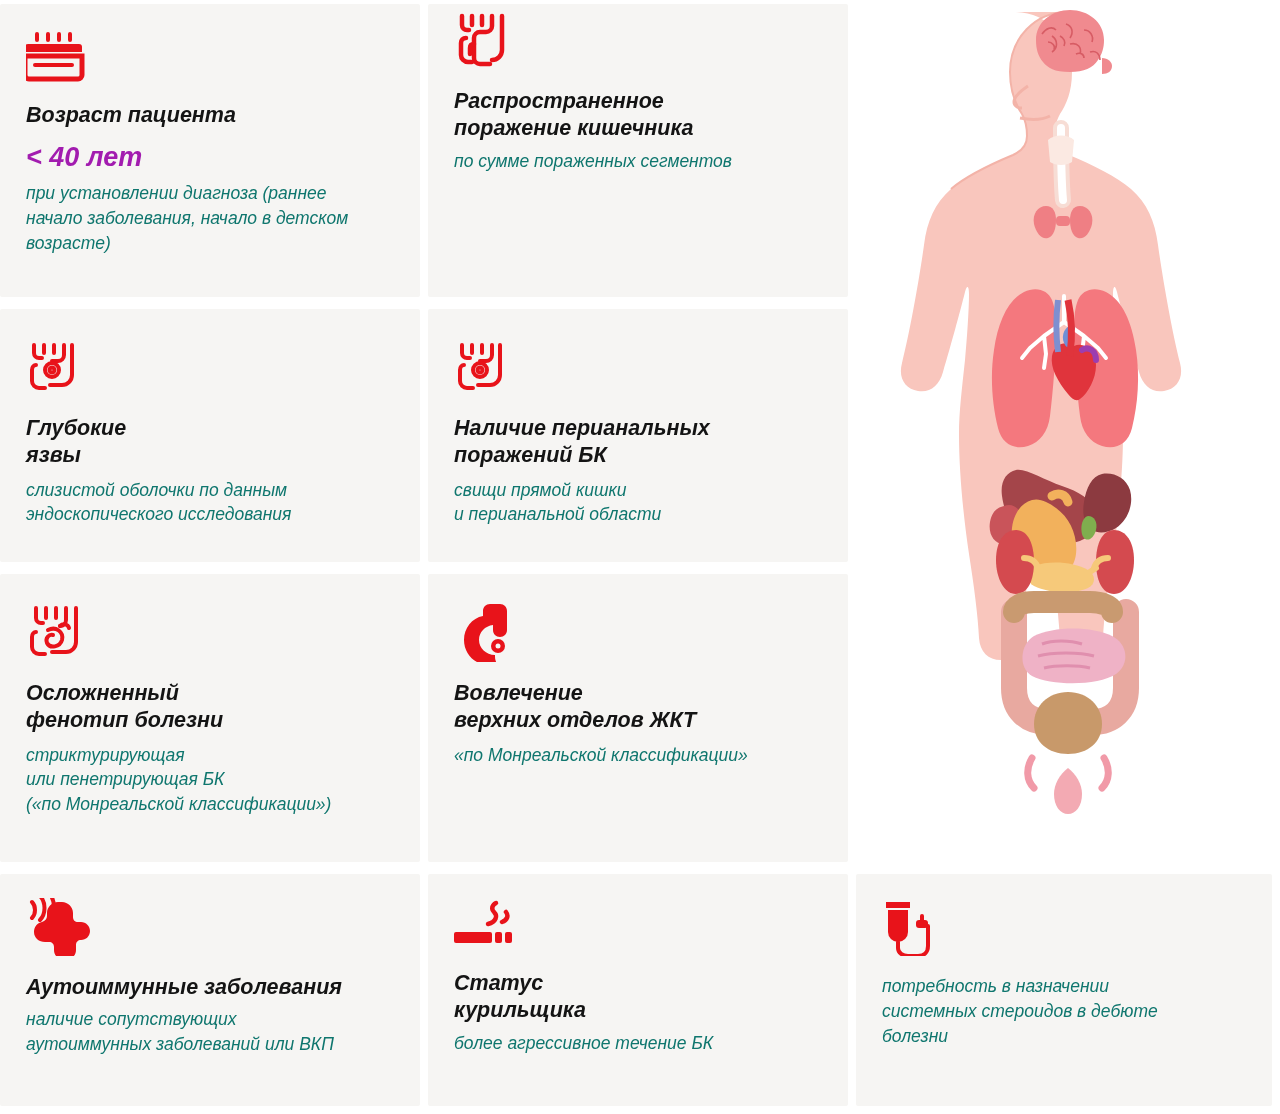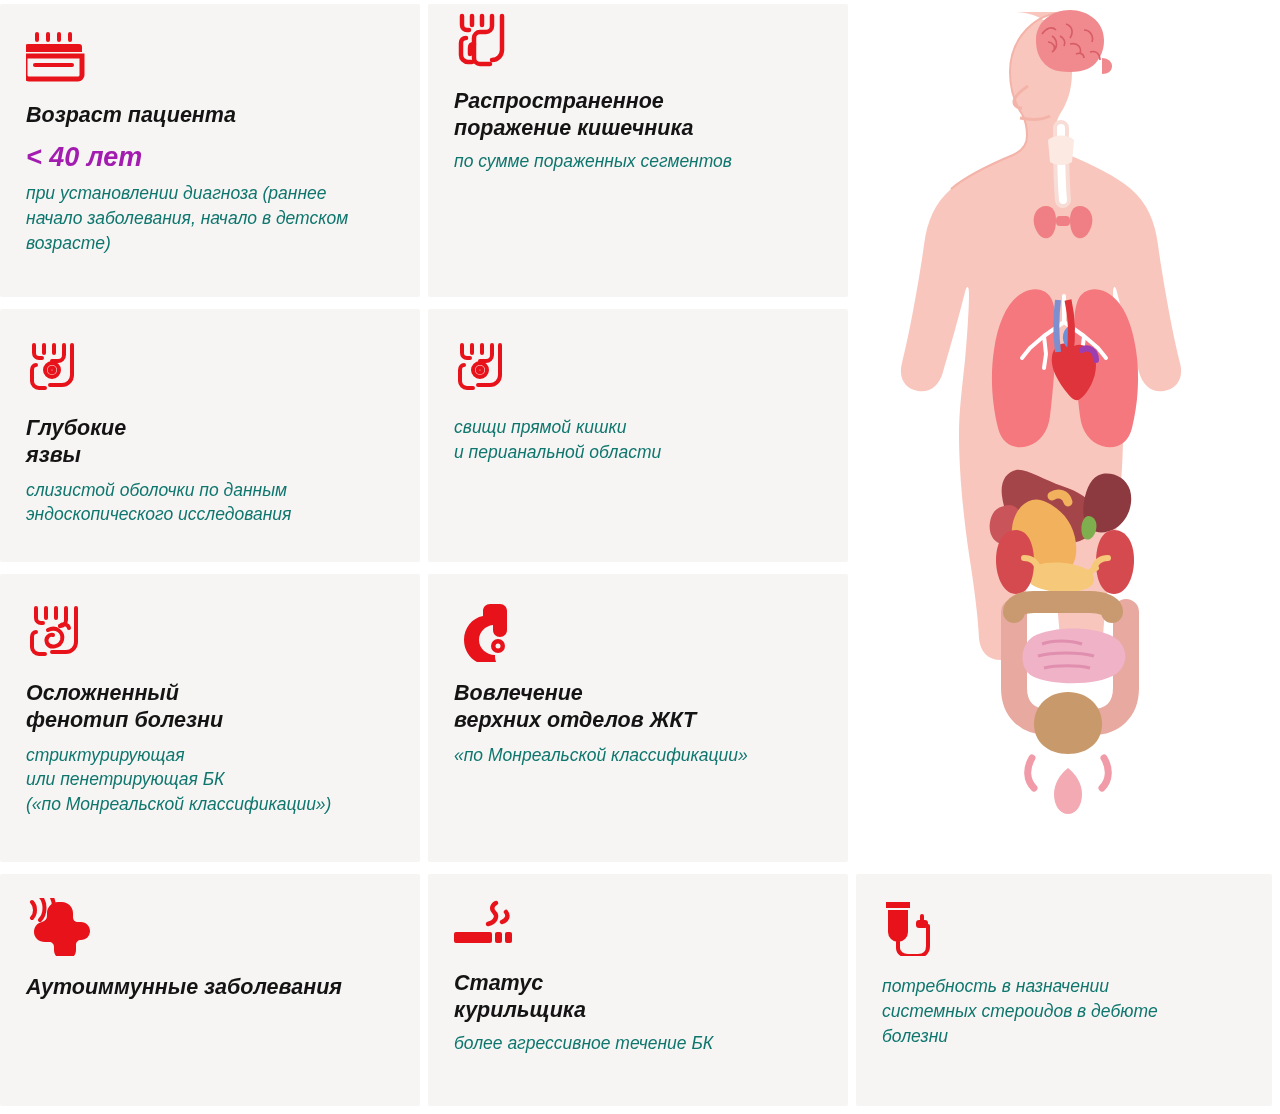--- a/index.html
+++ b/index.html
@@ -265,20 +265,22 @@
             <path d="M18 10v8"></path>
             <path d="M28 10v8"></path>
             <path d="M38 10v10a6 6 0 0 1-6 6h-6"></path>
             <path d="M46 10v30a10 10 0 0 1-10 10H24"></path>
             <path d="M10 30c-2 0-4 2-4 5v11a7 7 0 0 0 7 7h6"></path>
             <circle cx="26" cy="35" r="7"></circle>
             <circle cx="26" cy="35" r="2.5"></circle>
           </g>
         </svg>
       </span>
+      <div class="card-title">Наличие перианальных
+поражений БК</div>
       <div class="card-sub">свищи прямой кишки
 и перианальной области</div>
     </div>
 
     <div class="card c5">
       <span class="icon">
         <svg width="66" height="62" viewBox="0 0 66 62" fill="none" xmlns="http://www.w3.org/2000/svg">
           <g stroke="#e8131a" stroke-width="4" fill="none" stroke-linecap="round">
             <path d="M10 8v10a5 5 0 0 0 5 5h2"></path>
             <path d="M20 8v10"></path>
@@ -320,20 +322,22 @@
           <g stroke="#e8131a" stroke-width="4" fill="none" stroke-linecap="round">
             <path d="M6 20c4-4 4-12 0-16M14 22c6-6 6-18 0-24M22 24c8-8 8-22 0-30"></path>
           </g>
           <g fill="#e8131a">
             <path d="M40 6c-6 0-10 4-10 10v4c0 4-3 6-7 7-4 1-6 4-6 8 0 5 4 8 9 8h6c4 0 7 3 7 7v4c0 4 4 7 8 7s8-3 8-7v-6c0-4 3-7 7-7 4 0 7-3 7-7s-3-7-7-7h-5c-4 0-7-3-7-7v-4c0-6-4-10-10-10z" opacity="0"></path>
             <path d="M38 4c-6 0-11 5-11 11v3c0 3-2 5-5 6-5 1-8 5-8 10 0 6 5 10 11 10h4c3 0 5 2 5 5v3c0 6 5 10 11 10s11-4 11-10v-5c0-3 2-5 5-5 5 0 9-4 9-9s-4-9-9-9h-3c-3 0-5-2-5-5v-4c0-6-5-11-11-11z" transform="translate(-6,0)"></path>
           </g>
         </svg>
       </span>
       <div class="card-title">Аутоиммунные заболевания</div>
+      <div class="card-sub">наличие сопутствующих
+аутоиммунных заболеваний или ВКП</div>
     </div>
 
     <div class="card c8">
       <span class="icon">
         <svg width="62" height="54" viewBox="0 0 62 54" fill="none" xmlns="http://www.w3.org/2000/svg">
           <g fill="#e8131a">
             <rect x="0" y="34" width="38" height="11" rx="2"></rect>
             <rect x="41" y="34" width="7" height="11" rx="2"></rect>
             <rect x="51" y="34" width="7" height="11" rx="2"></rect>
           </g>

